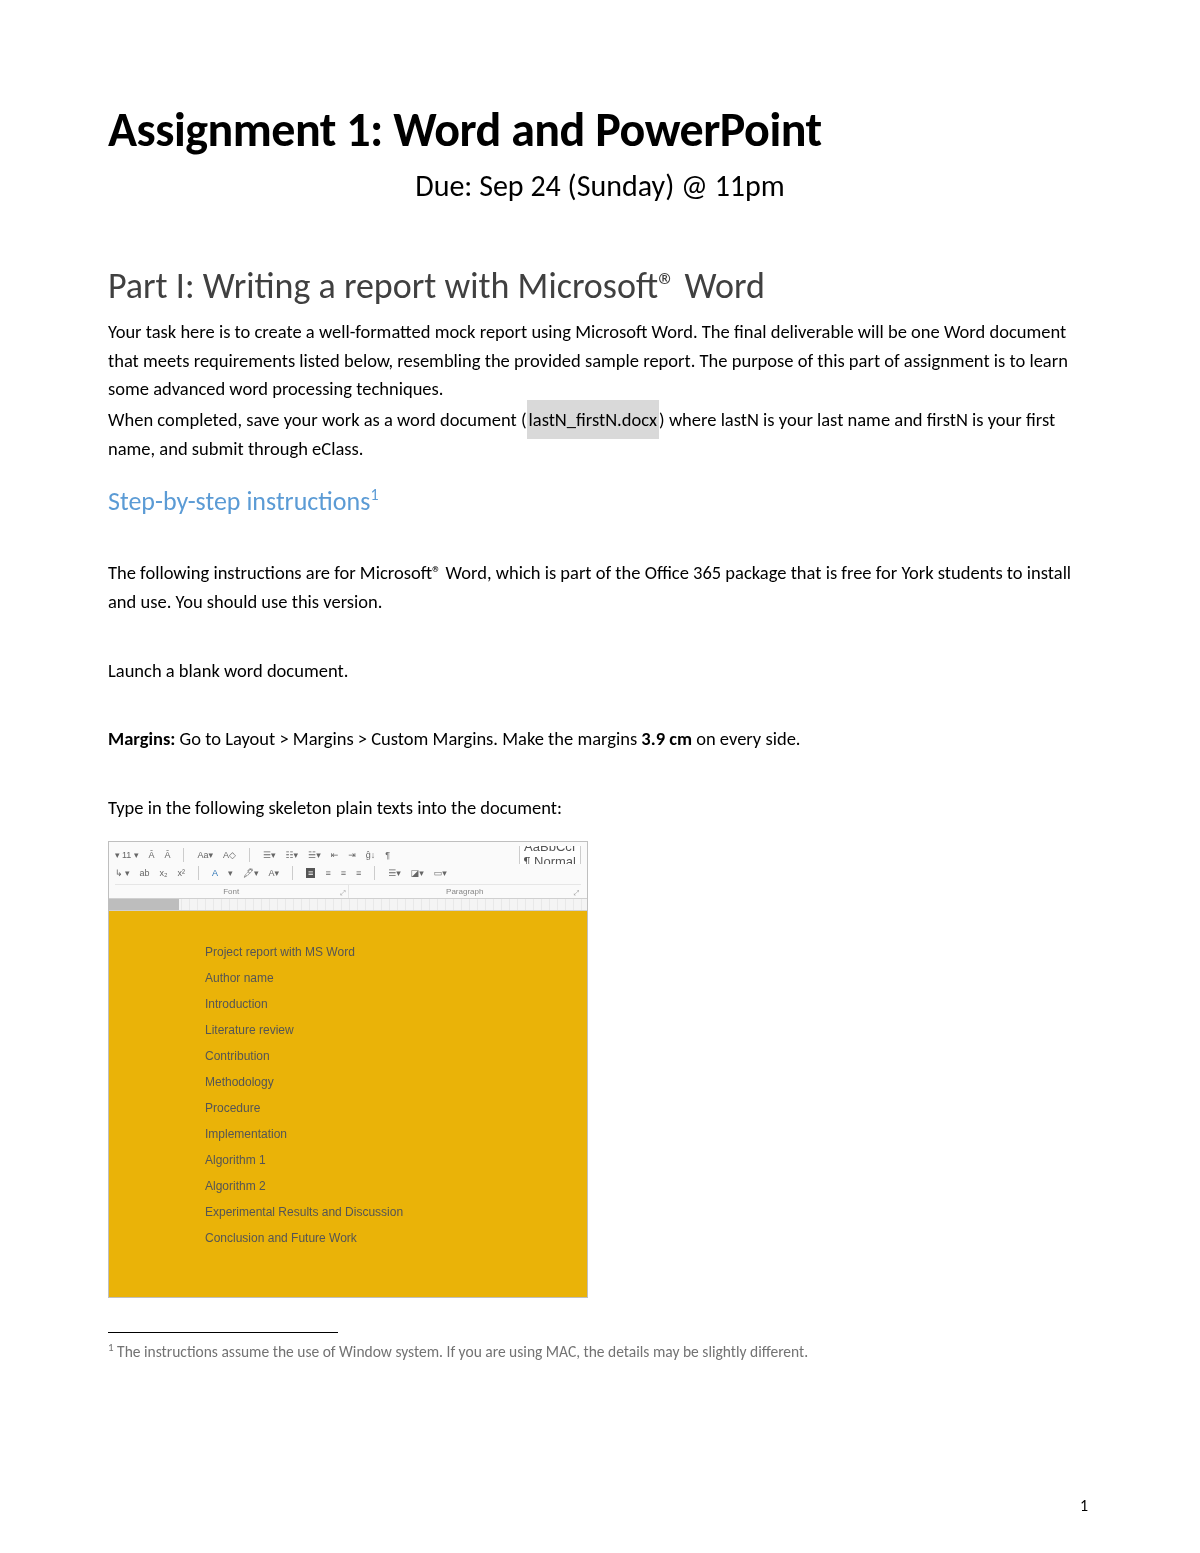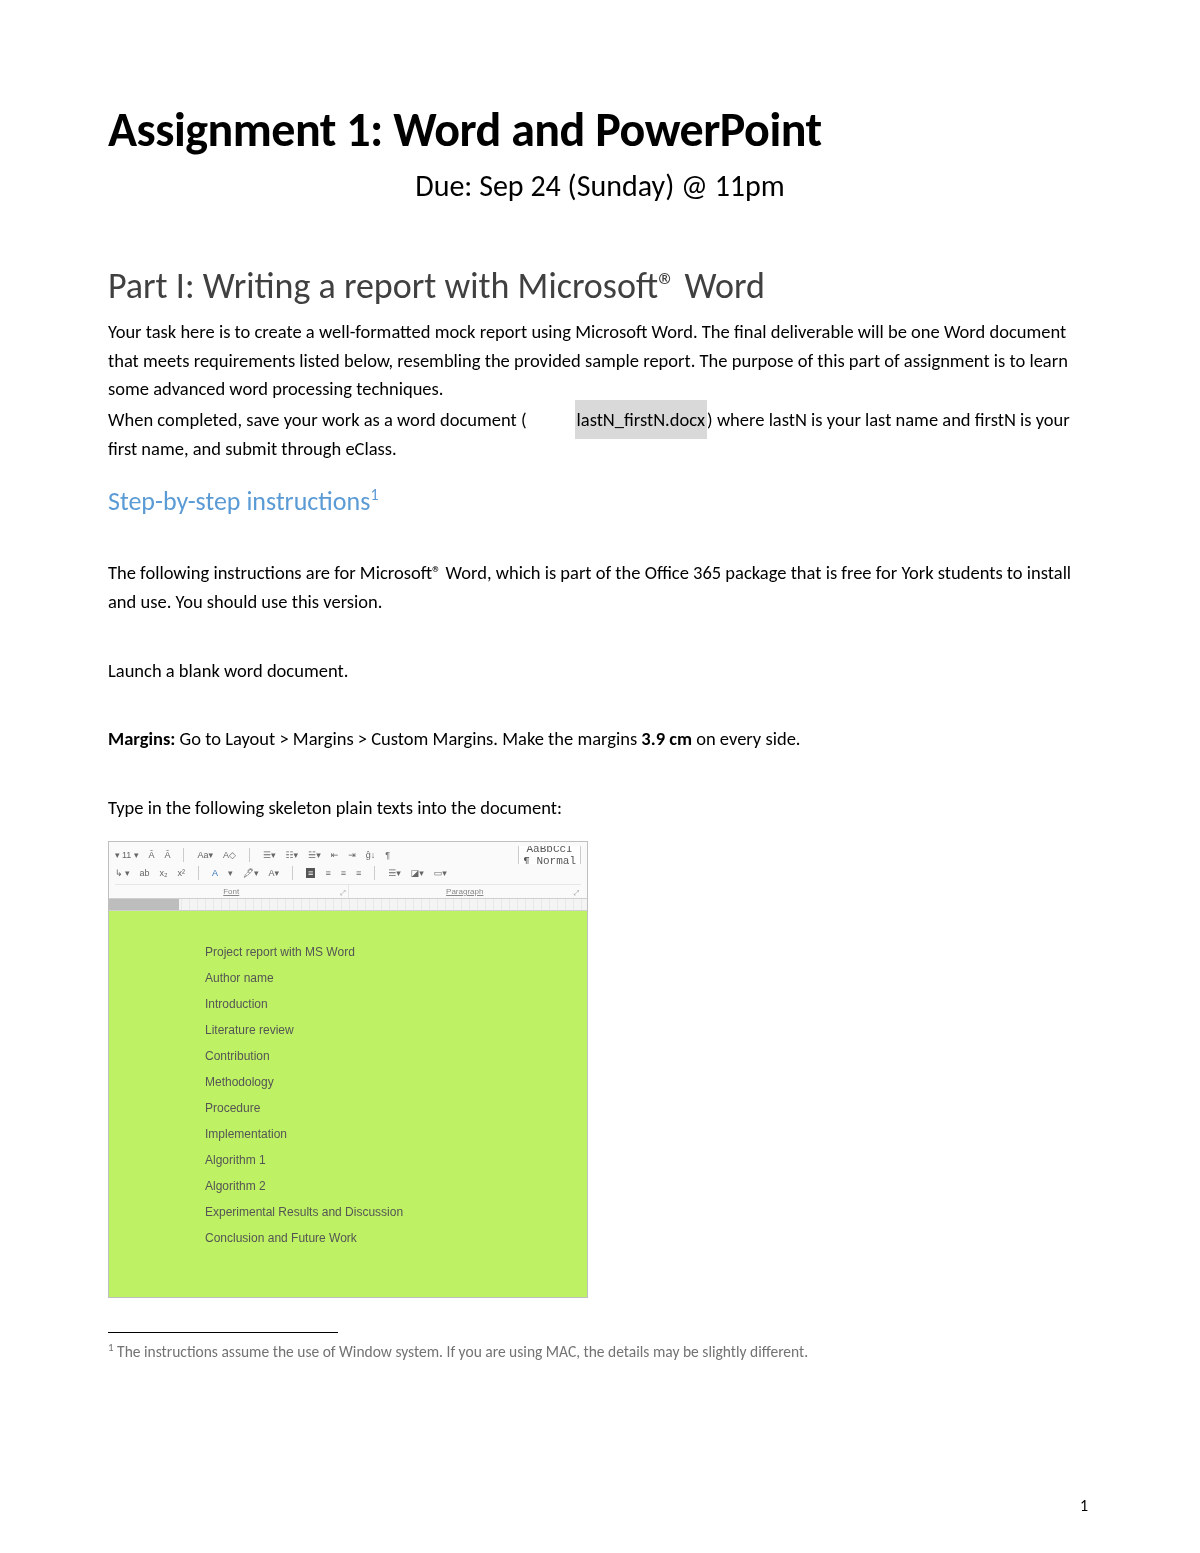--- a/index.html
+++ b/index.html
@@ -33,21 +33,20 @@
   }
   .body-text {
     font-size: 18.5px;
     line-height: 1.55;
     margin-bottom: 2px;
   }
   .body-block { margin-bottom: 18px; }
   .filename {
     background: #d9d9d9;
     padding: 8px 2px;
-    margin-left: 48px;
   }
   .step-heading {
     font-size: 26px;
     color: #5b9bd5;
     font-weight: 400;
     margin: 22px 0 42px 0;
   }
   .step-heading sup { font-size: 16px; }
   .spacer { height: 22px; }
   .bold { font-weight: 700; }
@@ -73,35 +72,33 @@
     font-size: 9px;
     color: #666;
     height: 18px;
     white-space: nowrap;
     overflow: hidden;
   }
   .ribbon-row .sep { width:1px; height:14px; background:#ccc; margin:0 3px; }
   .styles-box {
     border:1px solid #ccc;
     padding:1px 4px;
-    font-size:11px;
+    font-size:13px;
     color:#555;
     background:#fff;
     margin-left:auto;
     line-height:1.1;
     text-align:center;
-    font-family:Liberation Mono, monospace;
   }
   .ribbon-groups {
     display:flex;
     font-size:8px;
     color:#888;
     border-top:1px solid #e6e6e6;
     margin-top:2px;
-    text-decoration:underline;
   }
   .ribbon-groups div {
     flex:1;
     text-align:center;
     padding:2px 0;
     border-right:1px solid #e6e6e6;
     position:relative;
   }
   .ribbon-groups div:last-child{border-right:none;}
   .ribbon-groups .launcher{
@@ -112,21 +109,21 @@
     background: repeating-linear-gradient(to right,#e8e8e8 0,#e8e8e8 1px,#f4f4f4 1px,#f4f4f4 8px);
     border-bottom:1px solid #d0d0d0;
     position:relative;
   }
   .ruler::before{
     content:"";
     position:absolute; left:0; top:0; width:70px; height:100%;
     background:#bdbdbd;
   }
   .doc-area {
-    background:#bef264;
+    background:#eab308;
     padding: 34px 18px 40px 96px;
   }
   .doc-line {
     font-size: 12px;
     color:#555;
     margin-bottom: 12px;
   }
   .footnote-rule{
     width:230px;
     border:none;

